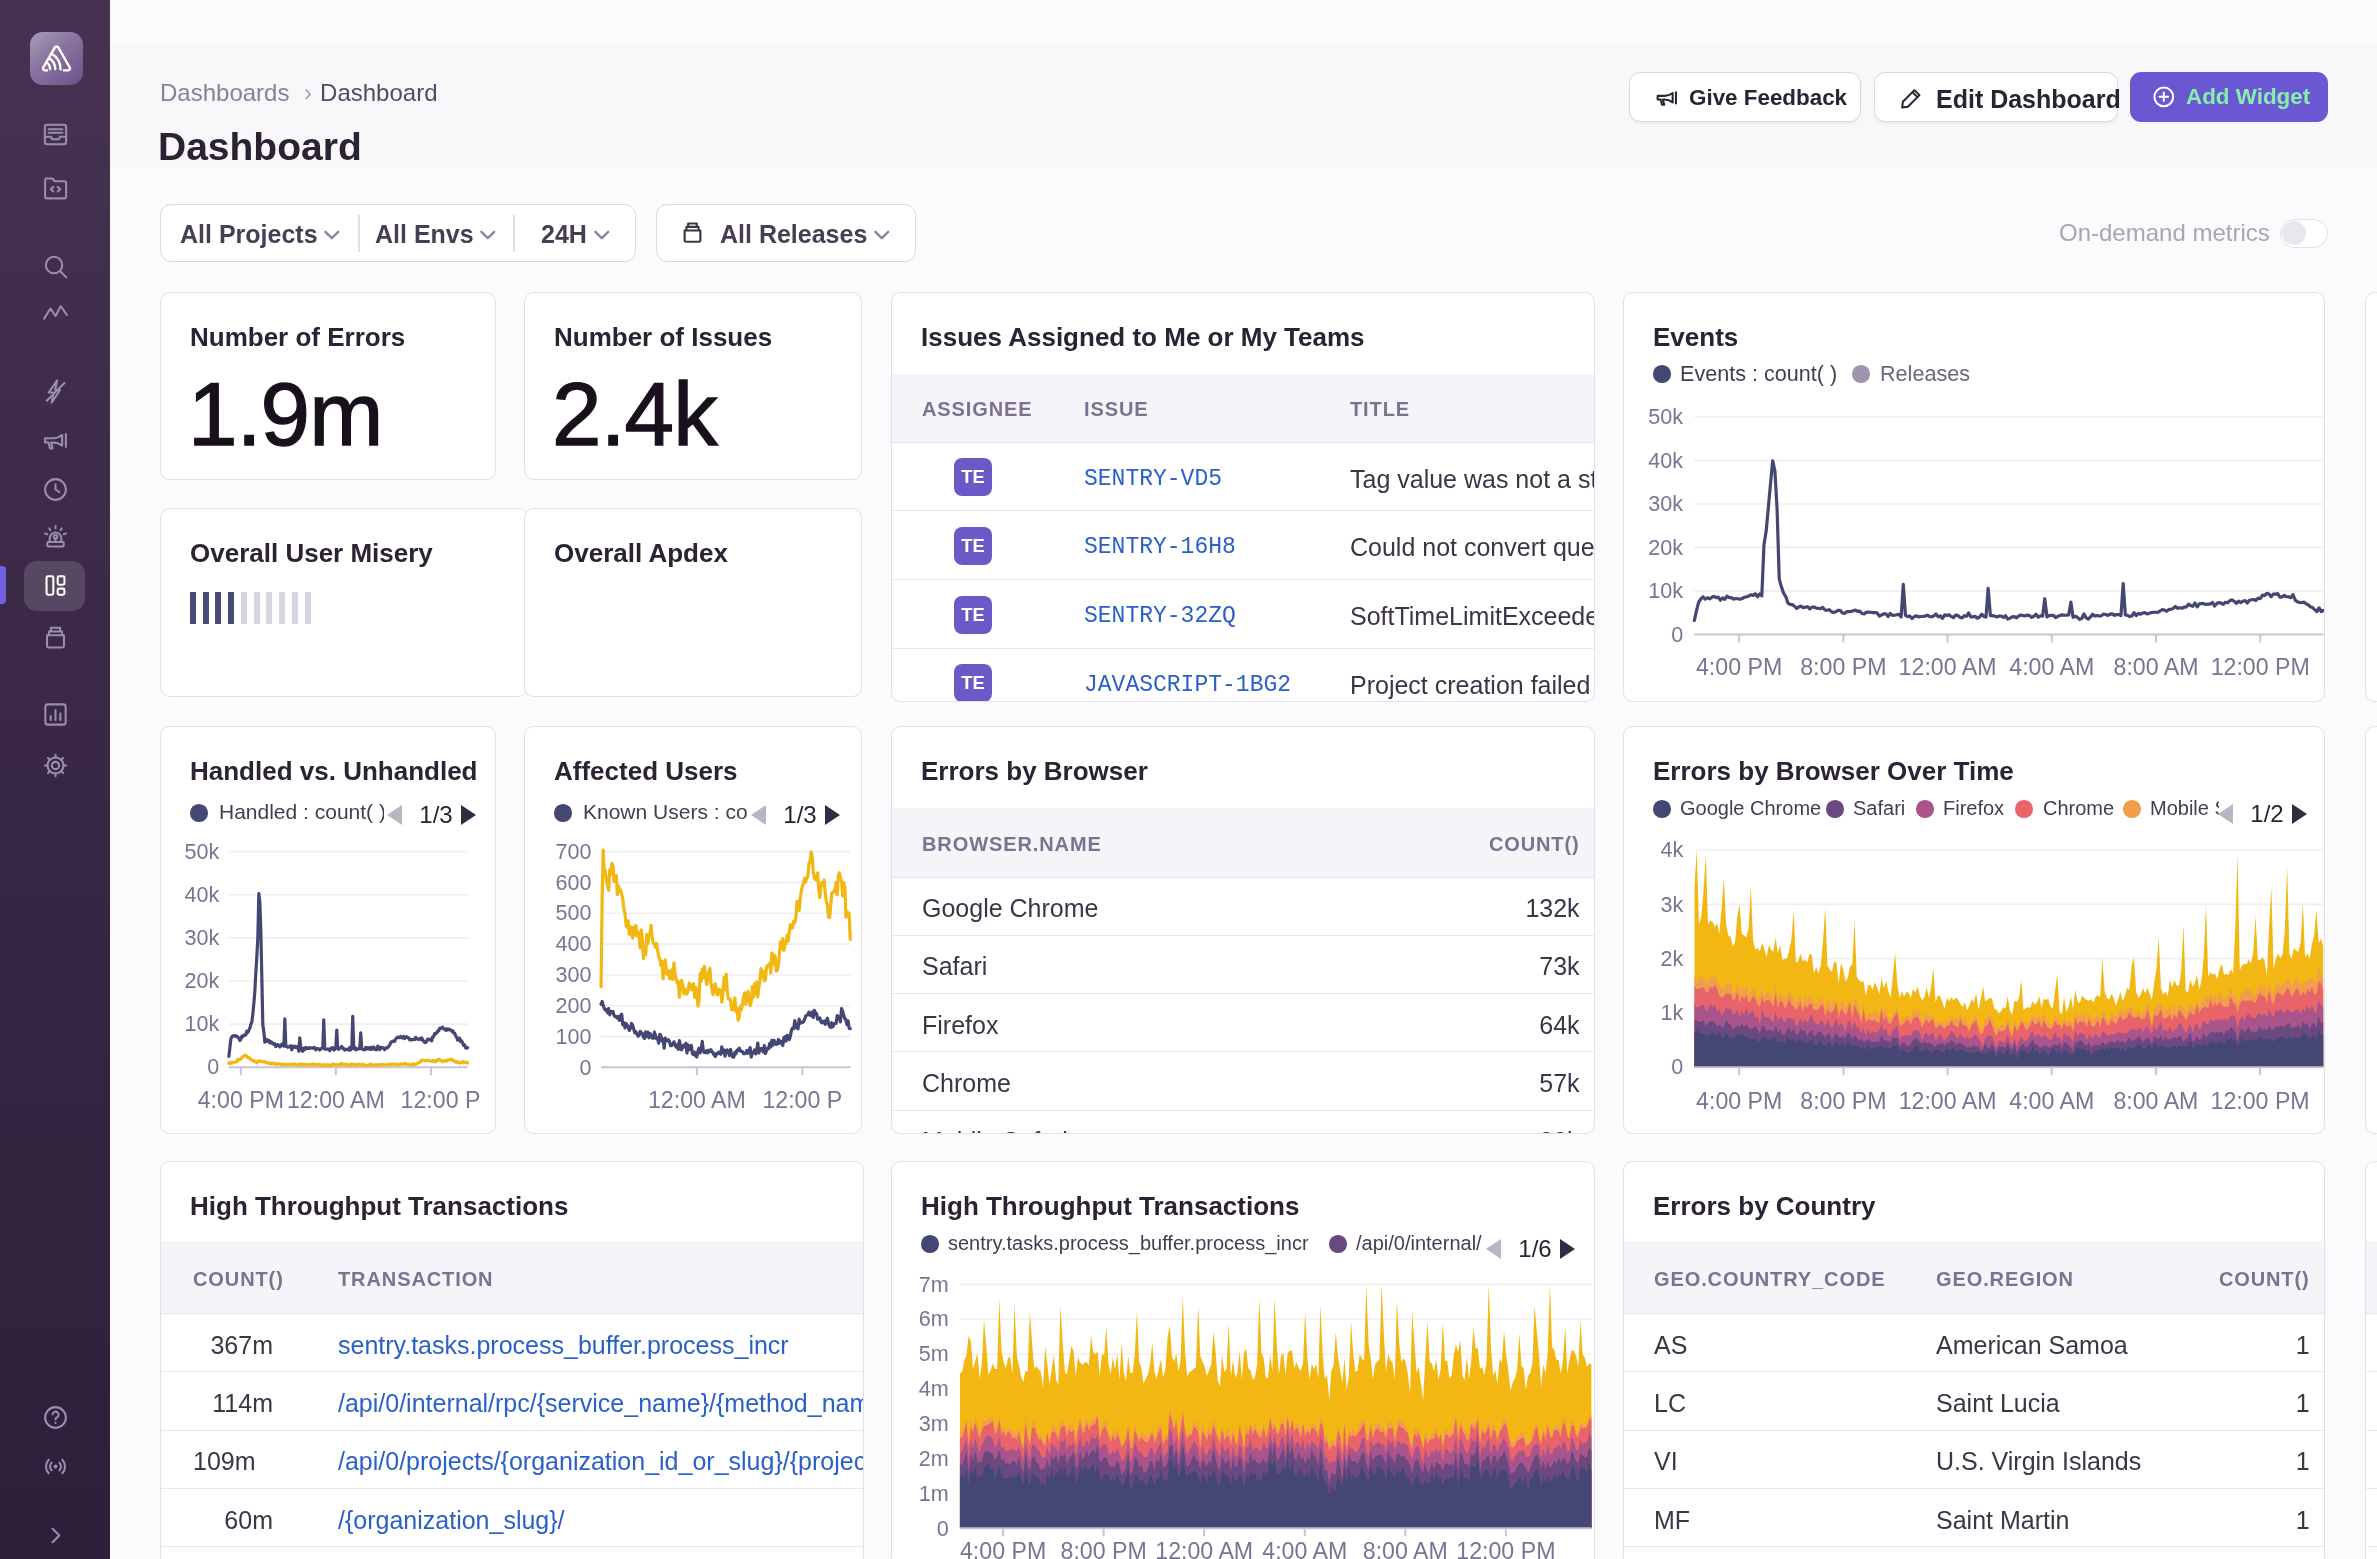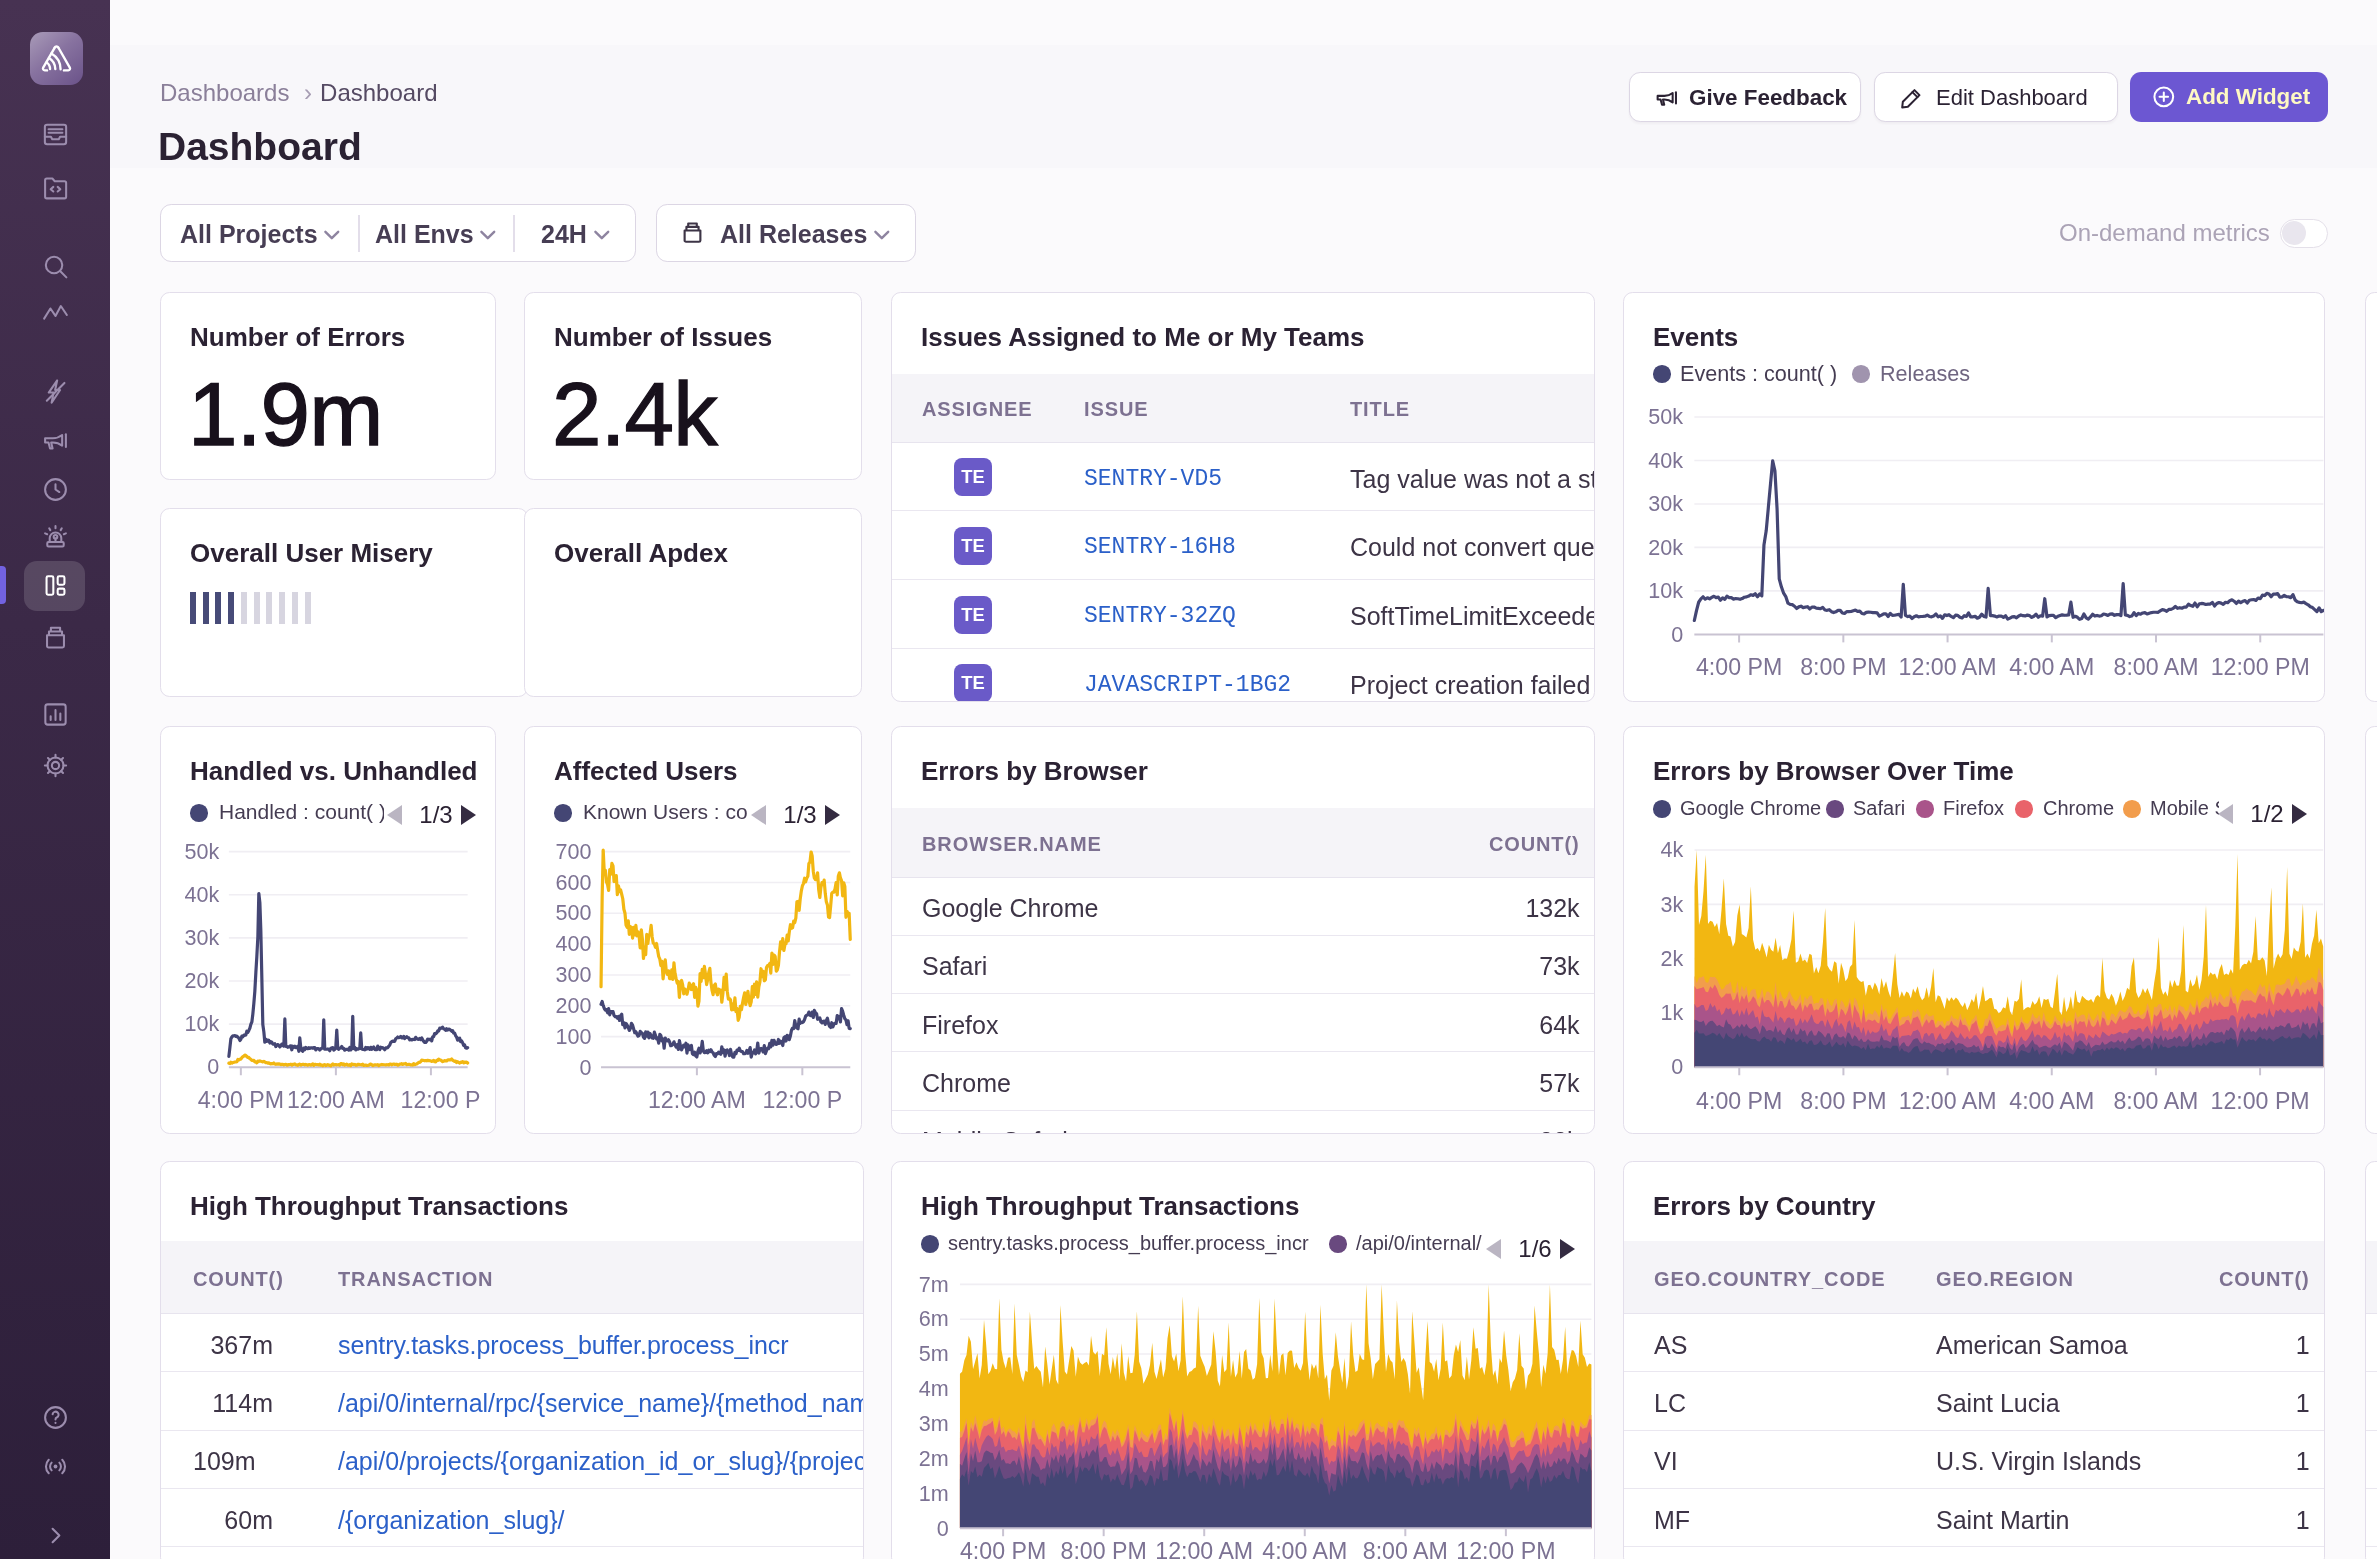--- a/index.html
+++ b/index.html
@@ -107,28 +107,28 @@
         <path d="M3.4 10.2v3.4h2.8l1.3 5h2.1l-1.2-5h1.4c2.9 0 5.6 1 7.7 2.7V7.5a12.3 12.3 0 0 1-7.7 2.7H3.4z"></path>
         <path d="M20.6 6.8v10.6"></path>
       </svg>
   <div style="position:absolute;left:59px;top:12px;font-size:22.4px;font-weight:700;color:#2b2233;white-space:nowrap">Give Feedback</div>
 </div>
 <div style="position:absolute;left:1764px;top:27px;width:244px;height:50px;background:#fff;border:1.6px solid #dcd6e4;border-radius:11.2px;box-shadow:0 1.6px 2.4px rgba(40,30,60,.04)">
   <svg style="position:absolute;left:24px;top:12px;width:25.6px;height:25.6px" viewBox="0 0 24 24" fill="none" stroke="#2b2233" stroke-width="1.9" stroke-linecap="round" stroke-linejoin="round">
         <path d="M14.5 4.8 19.2 9.5 8.3 20.4 3 21l.6-5.3z"></path>
         <path d="M12.6 6.7l4.7 4.7"></path>
       </svg>
-  <div style="position:absolute;left:61px;top:12px;font-size:22px;font-weight:400;color:#2b2233;white-space:nowrap">Edit Dashboard</div>
+  <div style="position:absolute;left:61px;top:12px;font-size:25px;font-weight:700;color:#2b2233;white-space:nowrap">Edit Dashboard</div>
 </div>
 <div style="position:absolute;left:2020px;top:27px;width:198px;height:50px;background:#6c57d2;border-radius:11.2px;">
   <svg style="position:absolute;left:21px;top:12px;width:25.6px;height:25.6px" viewBox="0 0 24 24" fill="none" stroke="#fff" stroke-width="1.9" stroke-linecap="round">
         <circle cx="12" cy="12" r="8.8"></circle>
         <path d="M12 8v8M8 12h8"></path>
       </svg>
-  <div style="position:absolute;left:56px;top:12px;font-size:22.4px;font-weight:700;color:#fef9c3;white-space:nowrap">Add Widget</div>
+  <div style="position:absolute;left:56px;top:12px;font-size:22.4px;font-weight:700;color:#86efac;white-space:nowrap">Add Widget</div>
 </div>
 </div>
 <div class="main">
 <div style="position:absolute;left:50px;top:36px;width:476px;height:58px;background:#fff;border:1.6px solid #dcd6e4;border-radius:11.2px">
  <div style="position:absolute;left:197px;top:9.6px;width:1.6px;height:37px;background:#e3deea"></div>
  <div style="position:absolute;left:352px;top:9.6px;width:1.6px;height:37px;background:#e3deea"></div>
  <div style="position:absolute;left:19px;top:15px;font-size:25px;font-weight:700;color:#473e54">All Projects</div>
  <svg style="position:absolute;left:162px;top:24px;width:17.6px;height:12.8px" viewBox="0 0 22 16">
         <path d="M3 3.5 11 11.5 19 3.5" fill="none" stroke="#8e84a0" stroke-width="3" stroke-linecap="round" stroke-linejoin="round"></path>
       </svg>

